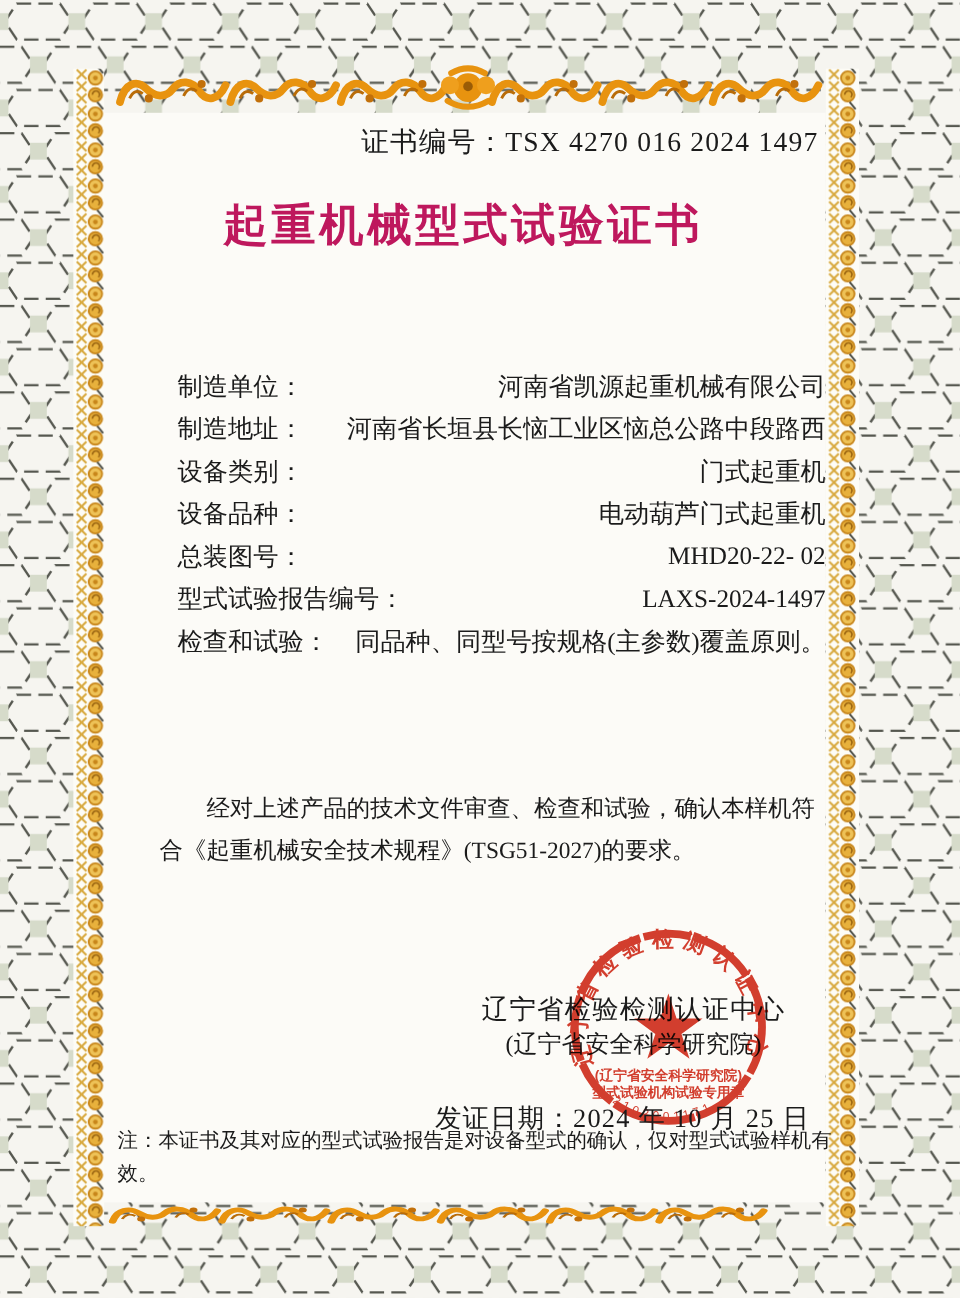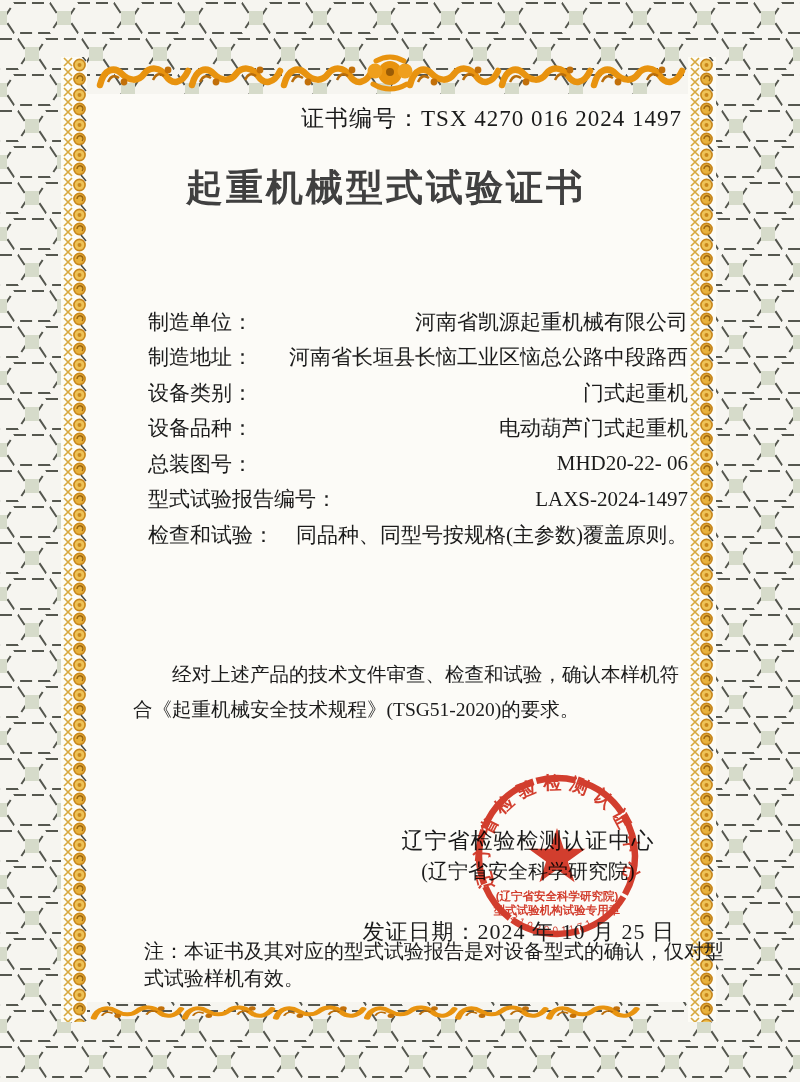--- a/index.html
+++ b/index.html
@@ -12,34 +12,34 @@
   .band-top{left:90px;top:58px;width:600px;height:34px;}
   .band-bottom{left:84px;top:1001px;width:594px;height:21px;}
   .side-col{position:absolute;top:57px;height:965px;}
   .side-col.left{left:61px;width:26px;}
   .side-col.right{left:688px;width:28px;}
 
   .cert-no{position:absolute;top:103px;left:84px;width:598px;text-align:right;
            font-size:23px;letter-spacing:1px;white-space:nowrap;}
   .title{position:absolute;top:163px;left:84px;width:604px;text-align:center;
          font-family:Liberation Serif, serif;
-         font-size:37px;font-weight:900;letter-spacing:3px;color:#404040;}
+         font-size:37px;font-weight:900;letter-spacing:3px;color:#be185d;}
   .fields{position:absolute;left:148px;top:304px;width:540px;}
   .field-row{height:35.5px;display:flex;align-items:center;font-size:21px;white-space:nowrap;justify-content:space-between;}
   .fv{margin-left:7px;}
   .statement{position:absolute;left:133px;top:657px;width:558px;font-size:19.5px;
              line-height:35px;text-indent:2em;}
   .issuer{position:absolute;left:380px;top:826px;width:296px;text-align:center;line-height:30px;}
   .issuer .l1{font-size:22px;letter-spacing:1px;}
   .issuer .l2{font-size:20px;}
   .stamp{position:absolute;left:457px;top:756px;width:200px;height:200px;
          mix-blend-mode:multiply;opacity:.93;}
   .date-line{position:absolute;top:917px;left:75px;width:600px;text-align:right;
              font-size:22px;letter-spacing:1px;white-space:nowrap;}
-  .note{position:absolute;left:98px;top:938px;width:597px;font-size:20px;line-height:26.5px;margin-left:46px;}
+  .note{position:absolute;left:98px;top:938px;width:597px;font-size:17px;line-height:26.5px;}
 </style>
 </head>
 <body>
 
 <div class="page">
 
   <svg class="bg-svg" width="800" height="1082">
     <defs>
       <pattern id="hexbg" width="64" height="72" patternUnits="userSpaceOnUse">
         <rect width="64" height="72" fill="#f6f5f0"></rect>
@@ -123,33 +123,33 @@
     <div class="field-row">
         <span>设备类别：</span>
         <span class="fv">门式起重机</span>
       </div>
     <div class="field-row">
         <span>设备品种：</span>
         <span class="fv">电动葫芦门式起重机</span>
       </div>
     <div class="field-row">
         <span>总装图号：</span>
-        <span class="fv">MHD20-22- 06</span>
+        <span class="fv">MHD20-22- 02</span>
       </div>
     <div class="field-row">
         <span>型式试验报告编号：</span>
         <span class="fv">LAXS-2024-1497</span>
       </div>
     <div class="field-row">
         <span>检查和试验：</span>
         <span class="fv">同品种、同型号按规格(主参数)覆盖原则。</span>
       </div>
   </div>
 
-  <div class="statement">经对上述产品的技术文件审查、检查和试验，确认本样机符合《起重机械安全技术规程》(TSG51-2020)的要求。</div>
+  <div class="statement">经对上述产品的技术文件审查、检查和试验，确认本样机符合《起重机械安全技术规程》(TSG51-2027)的要求。</div>
 
   <div class="issuer">
     <div class="l1">辽宁省检验检测认证中心</div>
     <div class="l2">(辽宁省安全科学研究院)</div>
   </div>
 
   <svg class="stamp" viewBox="-100 -100 200 200">
     <circle r="78" fill="none" stroke="#d2301f" stroke-width="6.5" stroke-dasharray="40 3 55 2 70 3"></circle>
     <defs>
       <path id="arcT" d="M -62 32 A 69 69 0 1 1 62 32" fill="none"></path>

